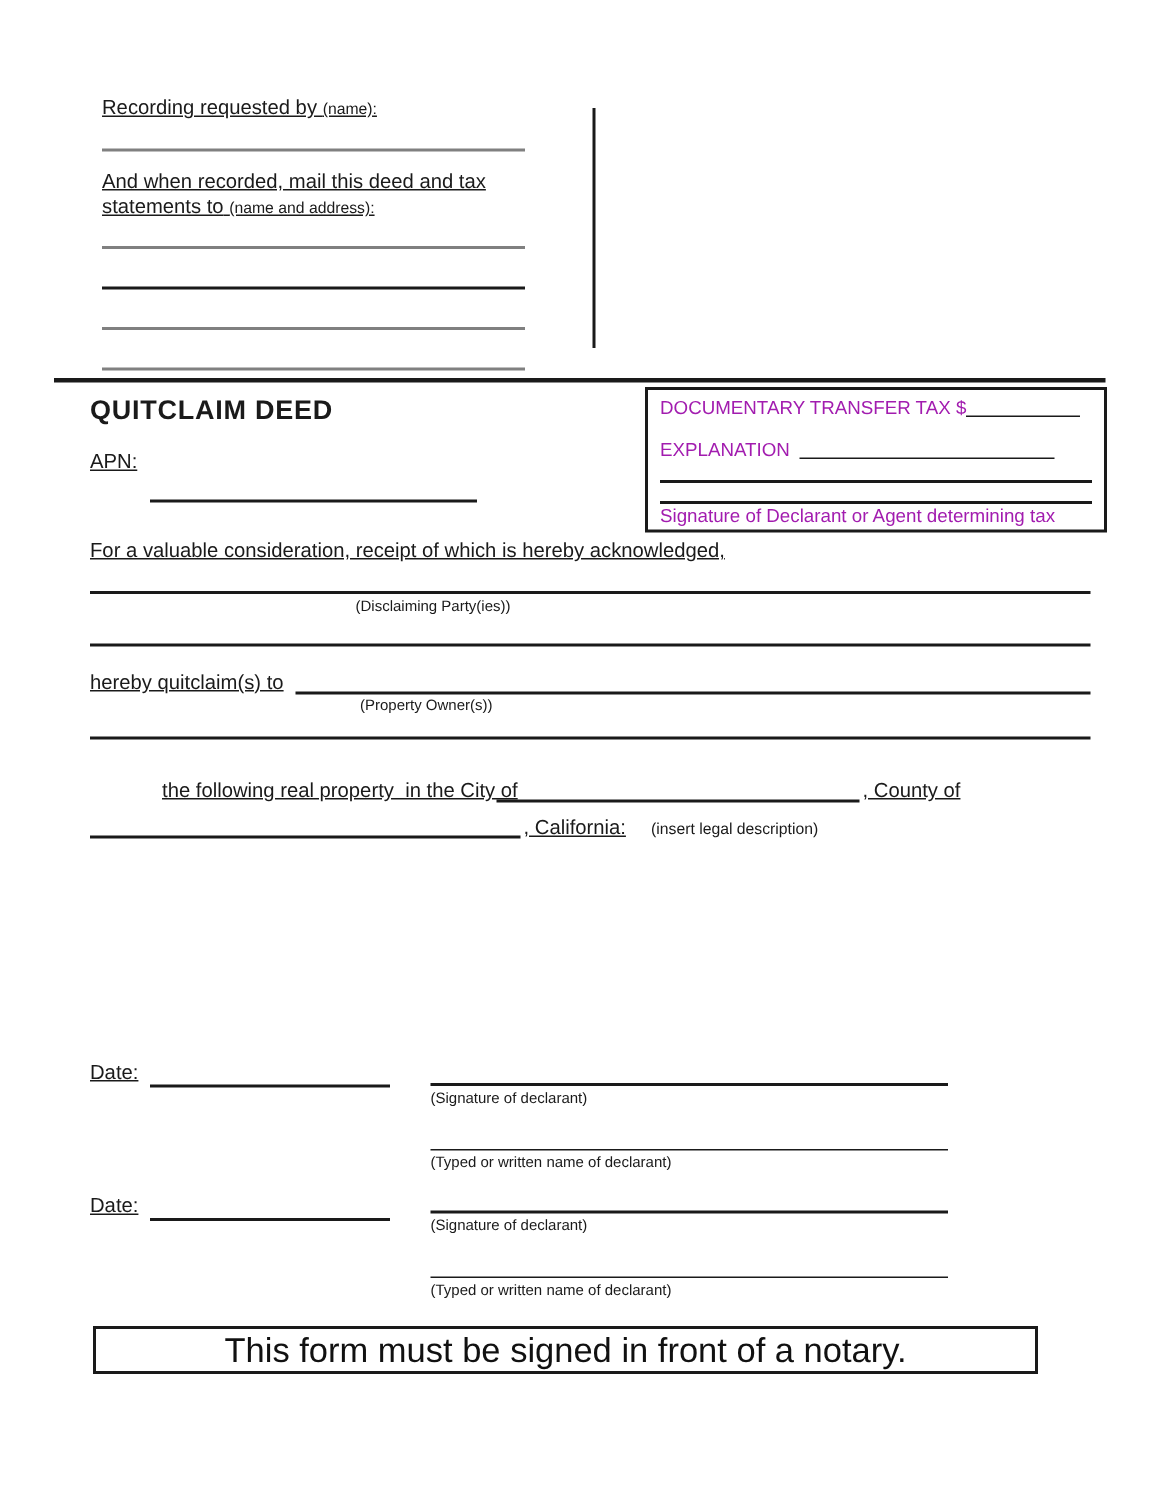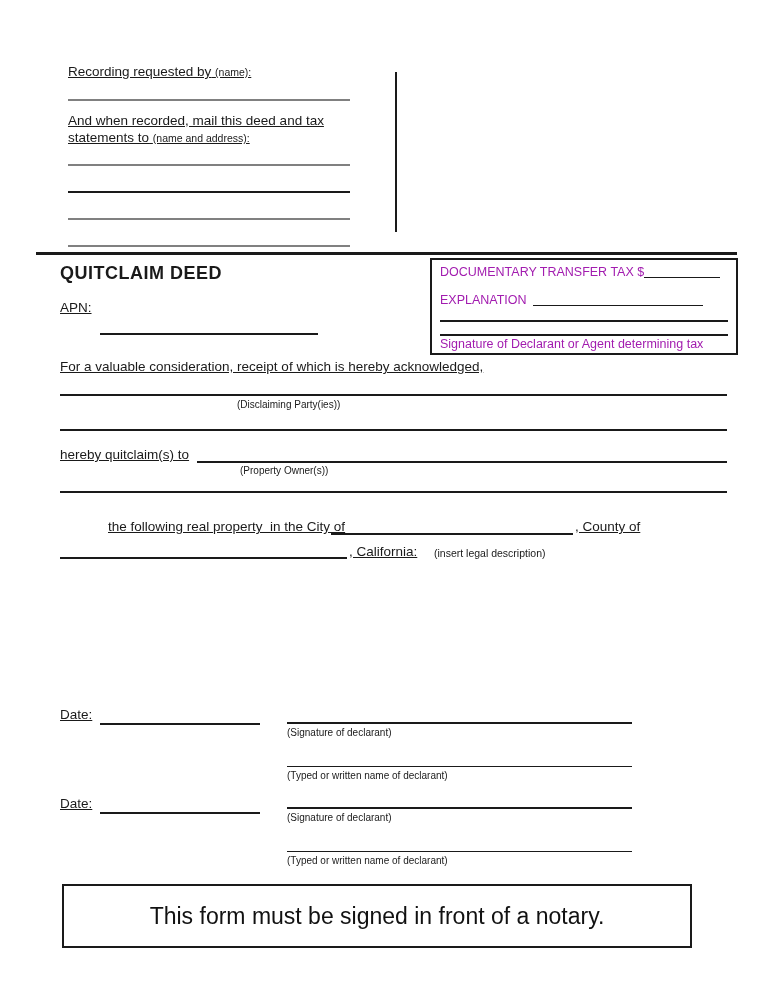--- a/index.html
+++ b/index.html
@@ -15,21 +15,21 @@
   .ln{position:absolute;background:#1a1a1a;height:2px;}
   .ln.thin{height:1.5px;}
   .ln.hair{height:1px;}
   .ln.gray{background:#808080;}
   .title{font-size:18px;font-weight:bold;letter-spacing:.5px;}
   .vline{position:absolute;width:2px;background:#1a1a1a;}
   .rule{position:absolute;height:3px;background:#1a1a1a;}
   .taxbox{position:absolute;left:430px;top:258px;width:308px;height:97px;border:2px solid #1a1a1a;box-sizing:border-box;}
   .taxrow{position:absolute;left:8px;display:flex;align-items:flex-end;}
   .taxrow .flexline{flex:0 0 auto;background:#1a1a1a;height:1.5px;margin-bottom:2px;}
-  .notary{position:absolute;left:62px;top:884px;width:630px;height:64px;border:2px solid #1a1a1a;
+  .notary{position:absolute;left:62px;top:884px;width:630px;height:32px;border:2px solid #1a1a1a;
     box-sizing:border-box;display:flex;align-items:center;justify-content:center;
     font-size:23px;color:#111;}
   .pre{white-space:pre;}
 </style>
 </head>
 <body>
 
 <div class="page">
 
   <div class="abs t13" style="left:68px;top:64px;">

